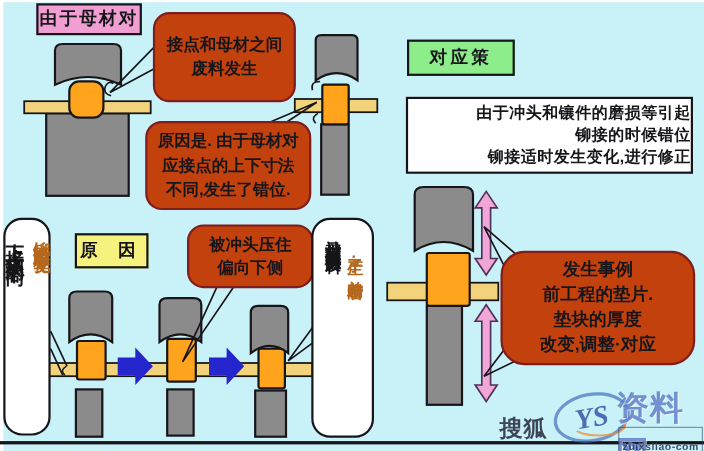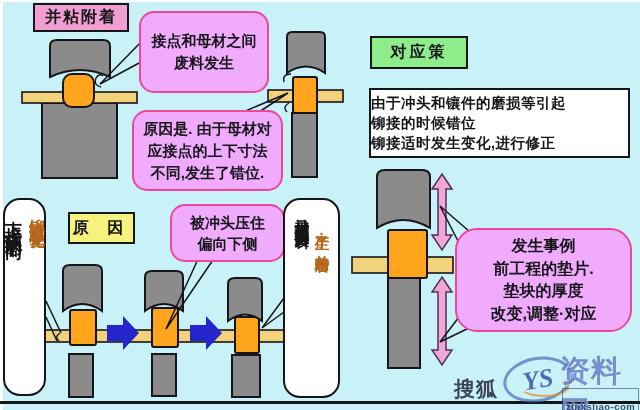--- a/index.html
+++ b/index.html
@@ -14,25 +14,25 @@
   svg.layer{left:0;top:0;z-index:2;}
   .tag{
     z-index:3;display:flex;align-items:center;justify-content:center;
     border:2px solid #16161a;font-weight:bold;font-size:16px;letter-spacing:2px;
   }
   .tag.pink{background:var(--pink-box,#f19ed2);}
   .tag.green{background:var(--green-box,#8ded8b);letter-spacing:3px;}
   .tag.yellow{background:var(--yellow-box,#f5f37e);letter-spacing:7px;}
   .panel{
     z-index:3;background:#fff;border:2px solid #16161a;
-    display:flex;flex-direction:column;align-items:flex-start;justify-content:center;
+    display:flex;flex-direction:column;align-items:flex-end;justify-content:center;
     text-align:center;font-weight:bold;font-size:14.5px;line-height:20px;letter-spacing:.5px;
   }
   .bubble{
-    z-index:3;background:#f0abfc;border:2px solid #ec4899;border-radius:15px;
+    z-index:3;background:#c2410c;border:2px solid #7f1d1d;border-radius:15px;
     display:flex;flex-direction:column;align-items:center;justify-content:center;
     text-align:center;font-weight:bold;font-size:15px;line-height:22px;
   }
   .bubble.big{border-radius:22px;font-size:16px;line-height:22.5px;}
   .vnote{
     z-index:3;background:#fff;border:2px solid #16161a;border-radius:17px;
     display:flex;flex-direction:row;align-items:flex-start;justify-content:center;gap:1px;
     padding-top:7px;box-sizing:border-box;
   }
   .vcol{writing-mode:vertical-rl;text-orientation:upright;font-weight:bold;}
@@ -114,21 +114,21 @@
       <polyline points="199,257 166,329 215,257"></polyline>
       <line x1="46" y1="301" x2="61" y2="333"></line>
       <line x1="46" y1="317" x2="57" y2="341"></line>
       <polyline points="284,298 262,328 284,312"></polyline>
       <polyline points="458,241 440,206 470,232"></polyline>
       <polyline points="459,317 440,342 471,327"></polyline>
     </g>
   </svg>
 
   <div class="abs tag pink" style="left:33px;top:3px;width:92px;height:25px;">
-    <span>并粘附着</span>
+    <span>由于母材对</span>
   </div>
 
   <div class="abs bubble" style="left:139px;top:11px;width:126px;height:78px;">
     <div class="line">接点和母材之间</div>
     <div class="line">废料发生</div>
   </div>
 
   <div class="abs tag green" style="left:370px;top:36px;width:94px;height:29px;">
     <span>对应策</span>
   </div>

